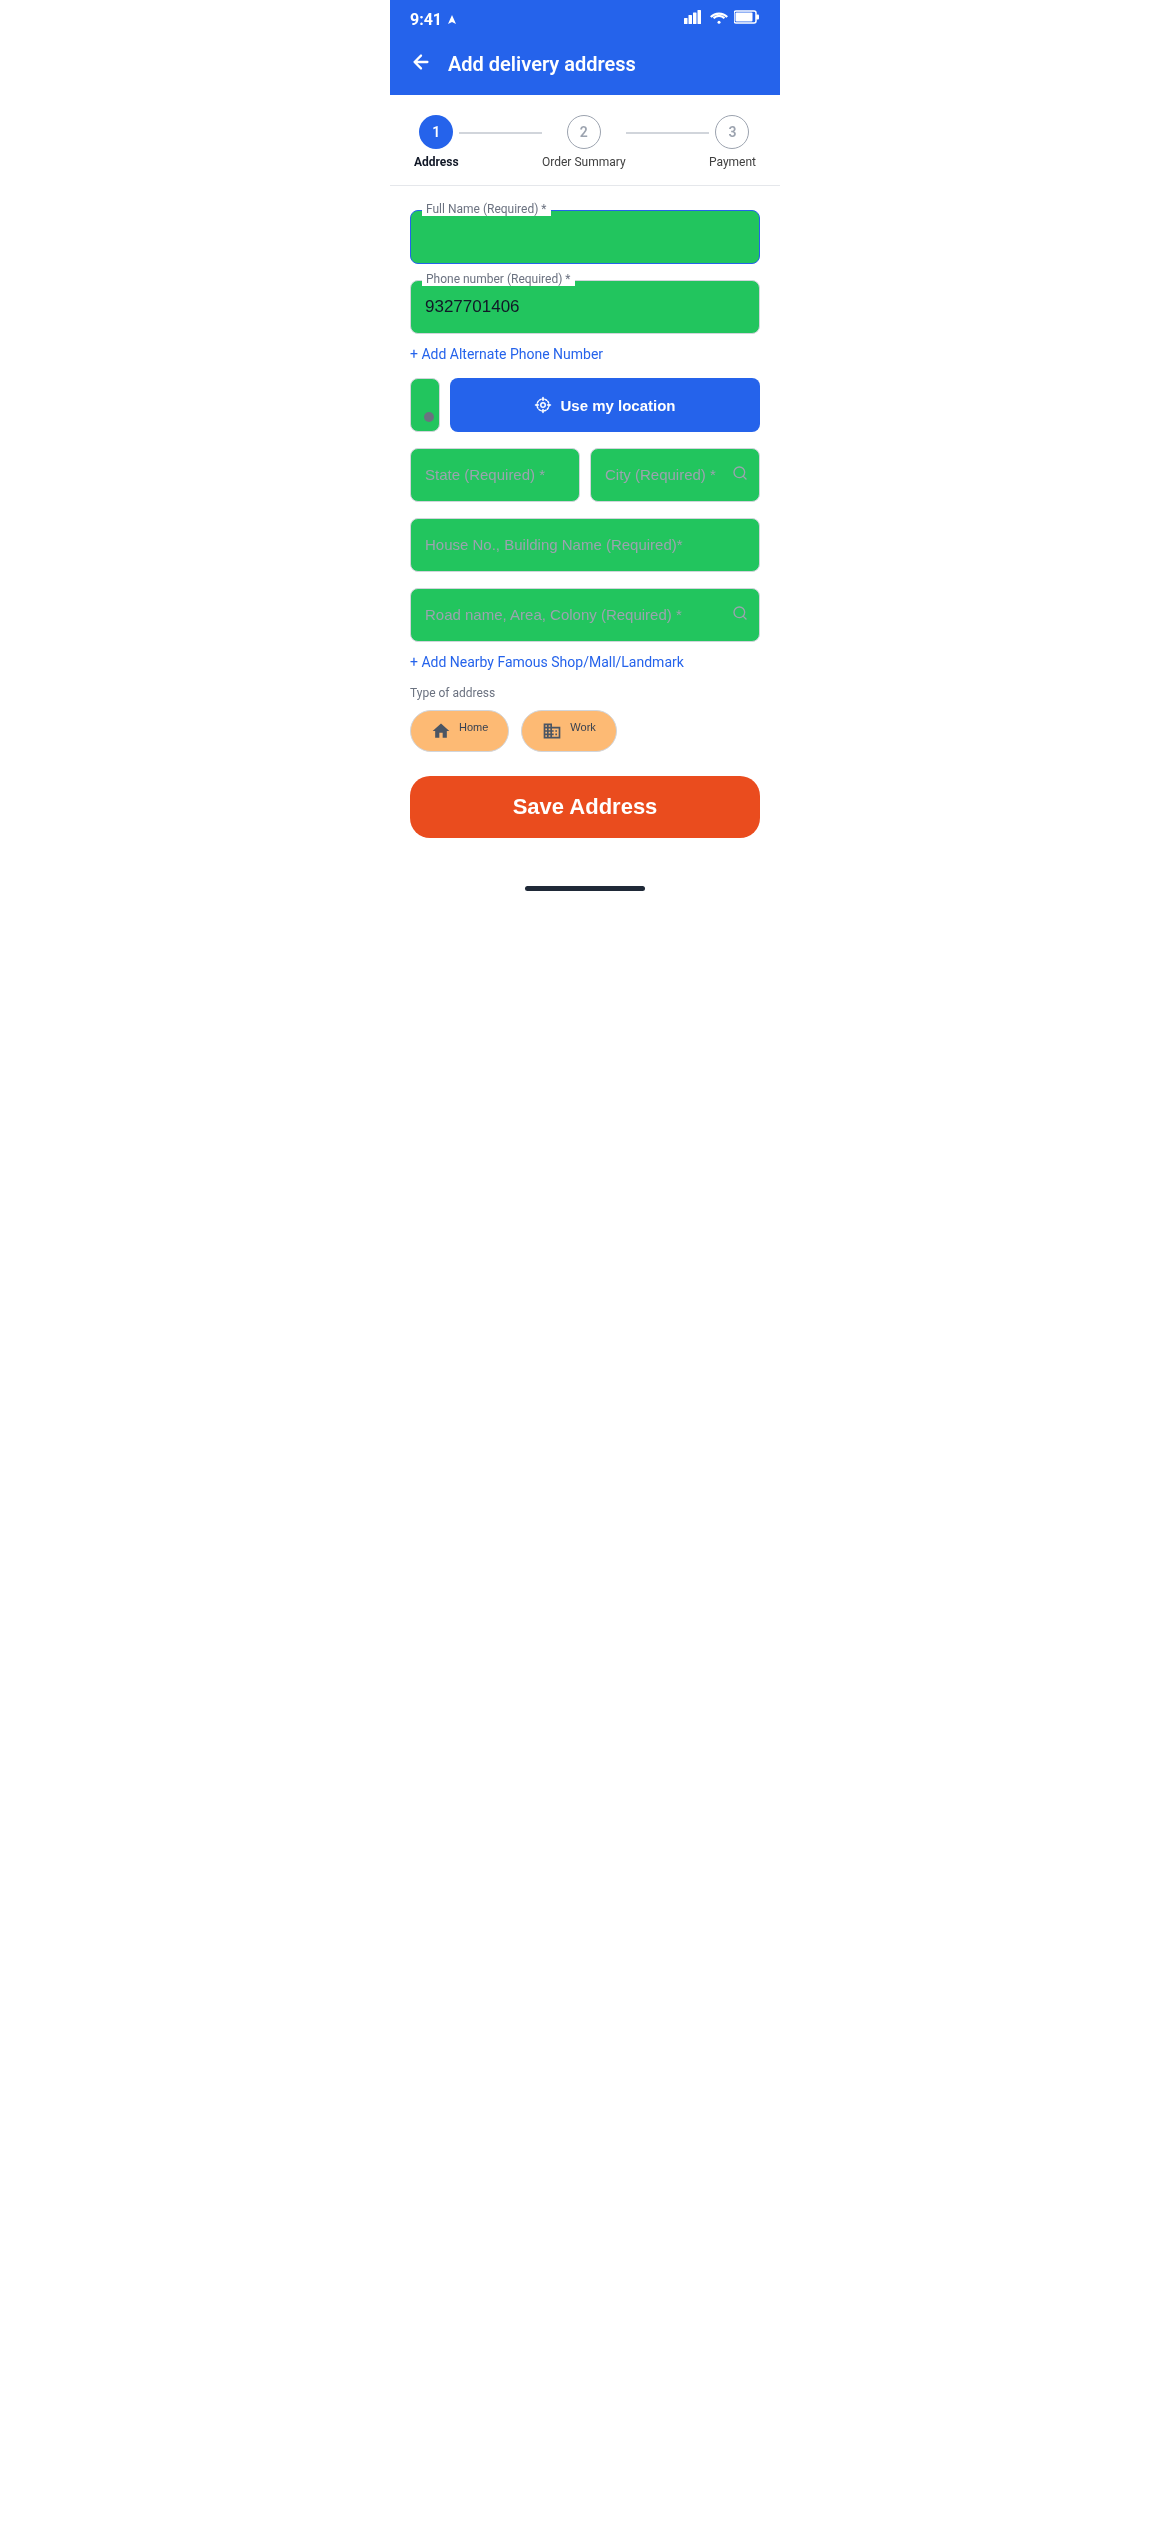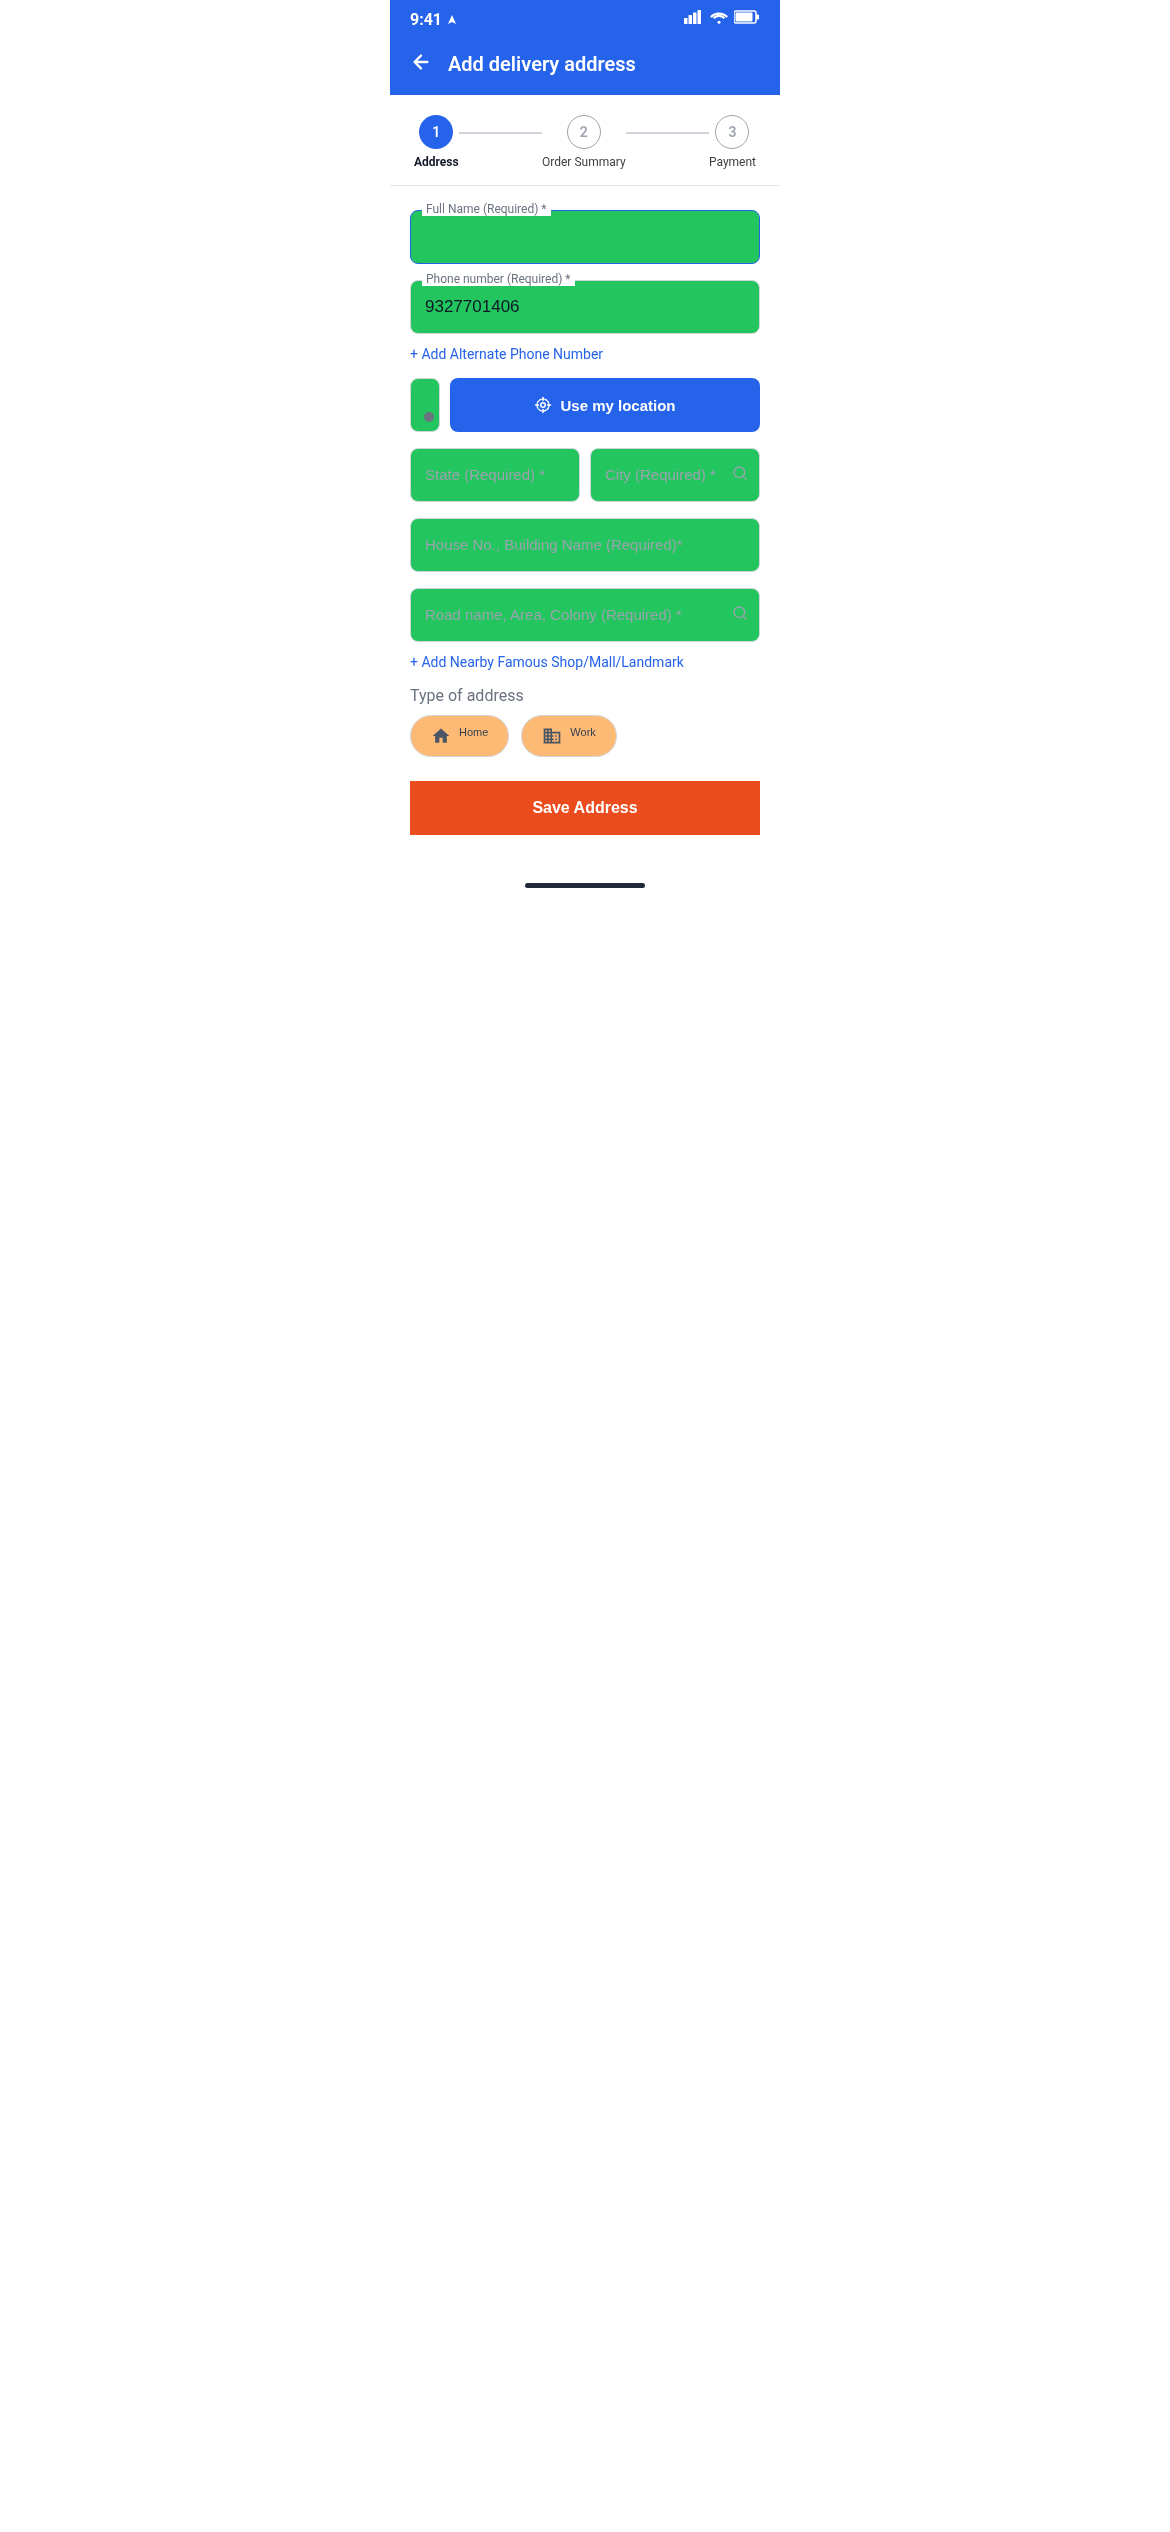--- a/index.html
+++ b/index.html
@@ -237,21 +237,21 @@
     
     .add-landmark {
       color: #2563EB;
       font-size: 14px;
       cursor: pointer;
       margin-top: -4px;
     }
 
     
     .address-type-label {
-      font-size: 16px;
+      font-size: 12px;
       color: #6b7280;
       margin-bottom: 10px;
     }
 
     .address-type-buttons {
       display: flex;
       gap: 12px;
     }
 
     .type-btn {
@@ -271,23 +271,23 @@
       width: 20px;
       height: 20px;
       color: #4b5563;
     }
 
     
     .save-btn {
       background: #EA4C1E;
       color: white;
       border: none;
-      border-radius: 0;
+      border-radius: 20px;
       padding: 18px;
-      font-size: 16px;
+      font-size: 22px;
       font-weight: 700;
       cursor: pointer;
       width: 100%;
       margin: 8px 0 16px;
     }
 
     
     .home-indicator {
       display: flex;
       justify-content: center;

